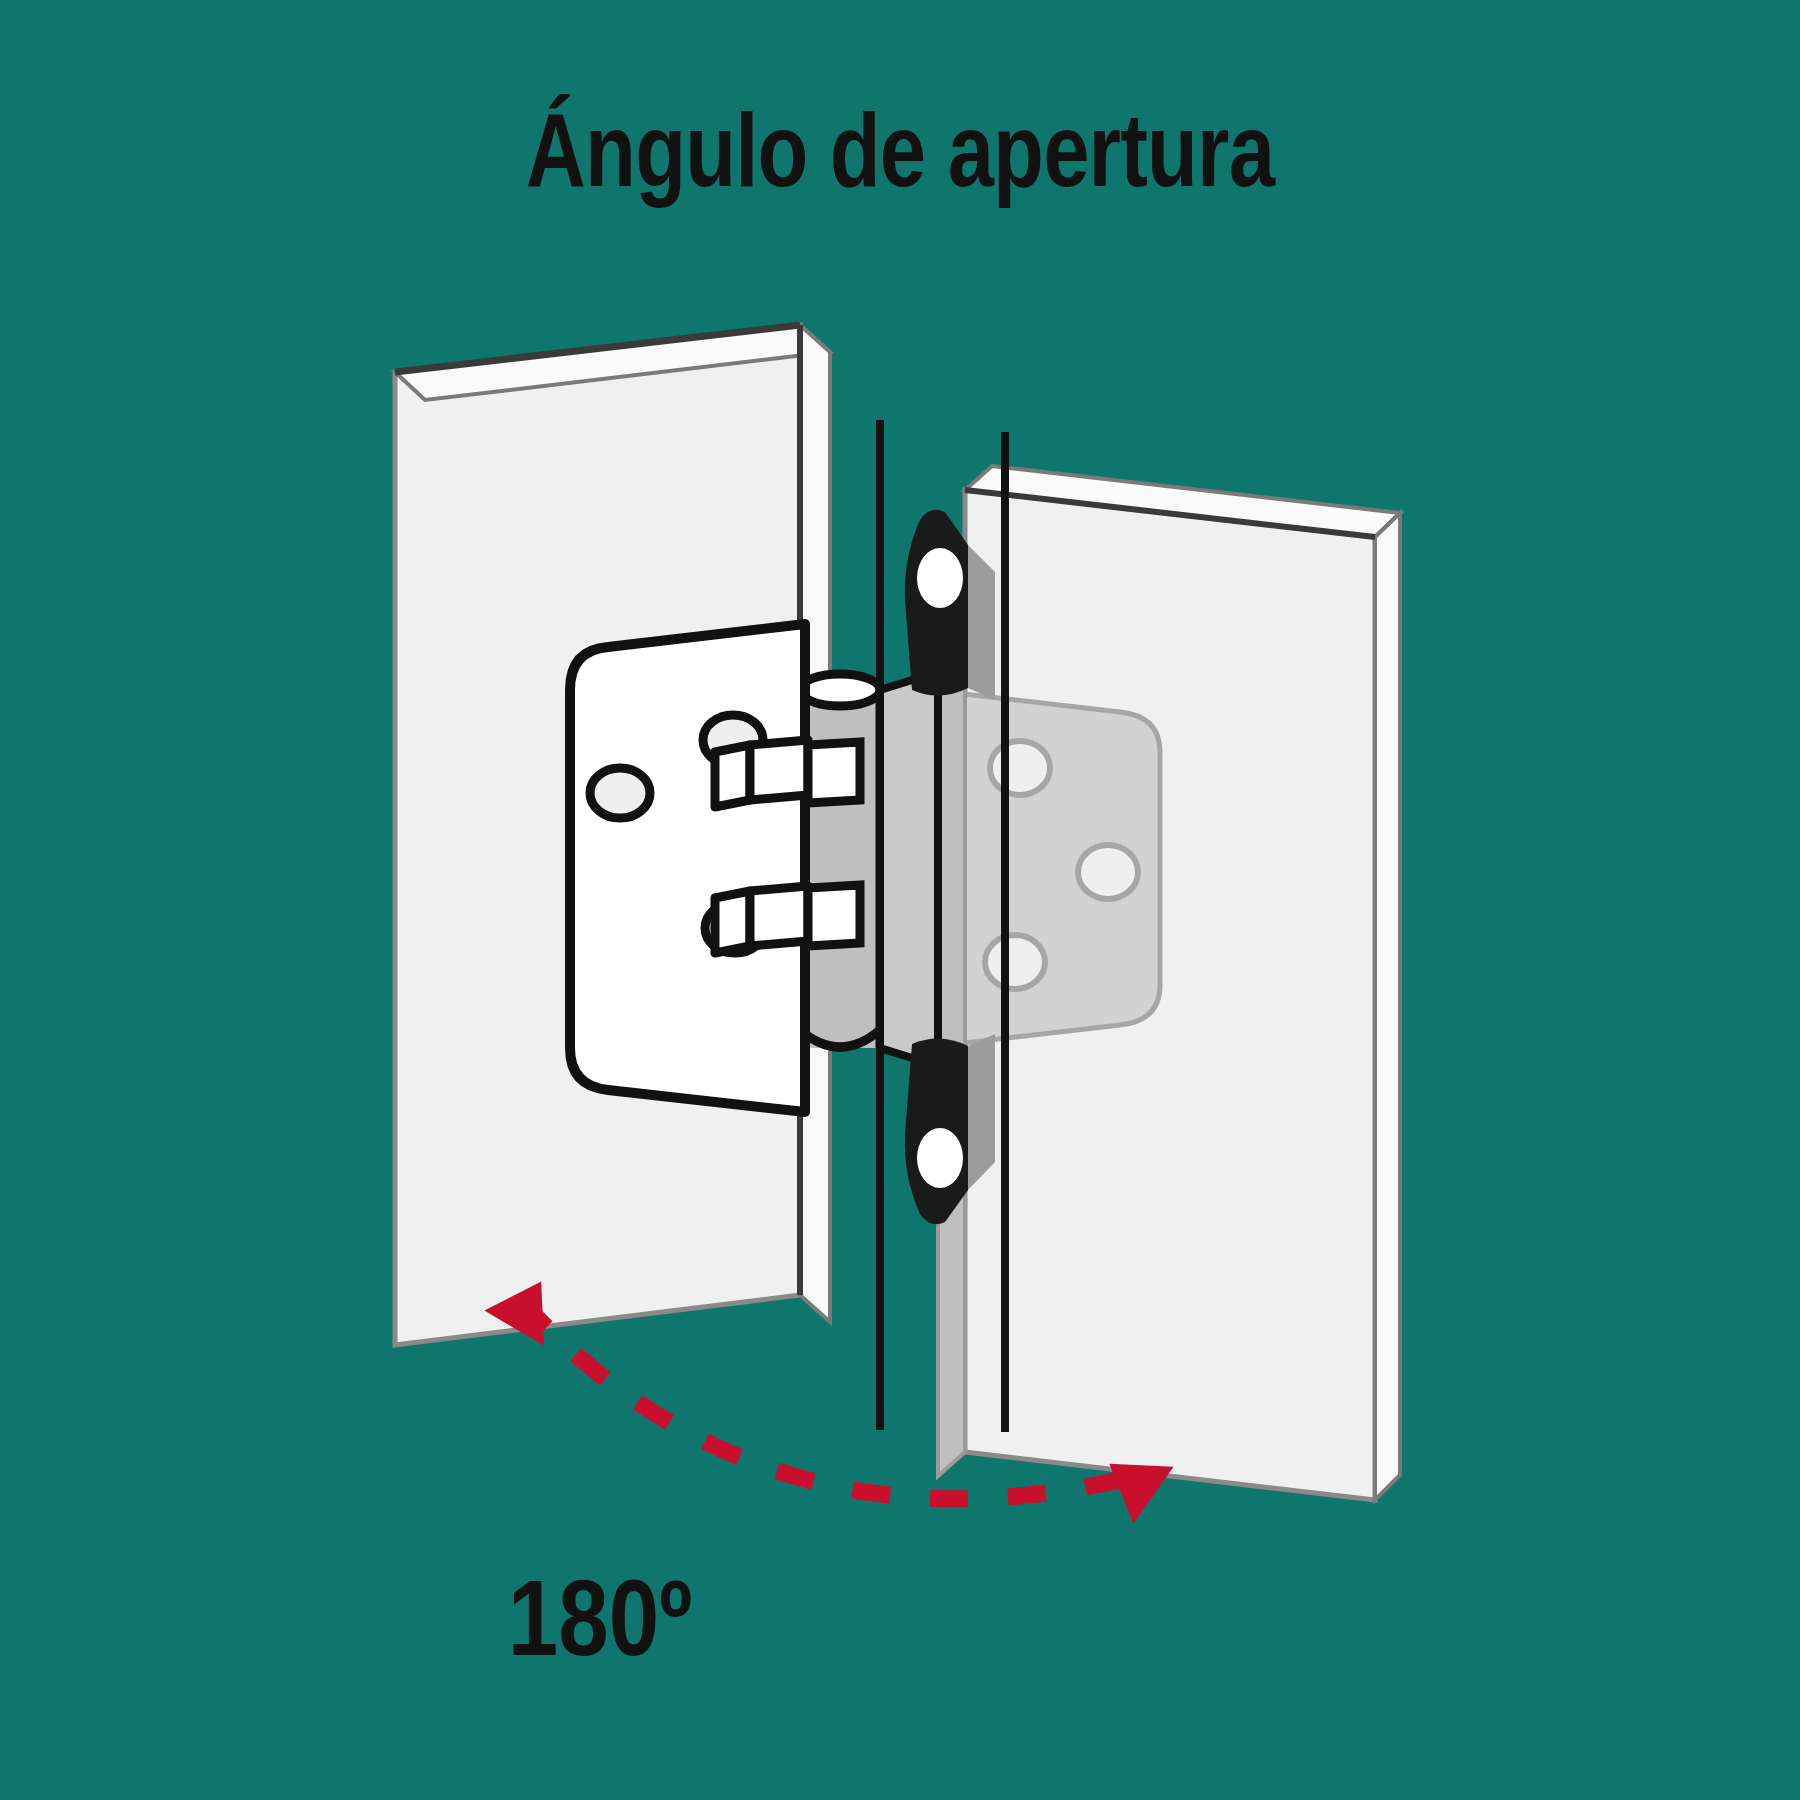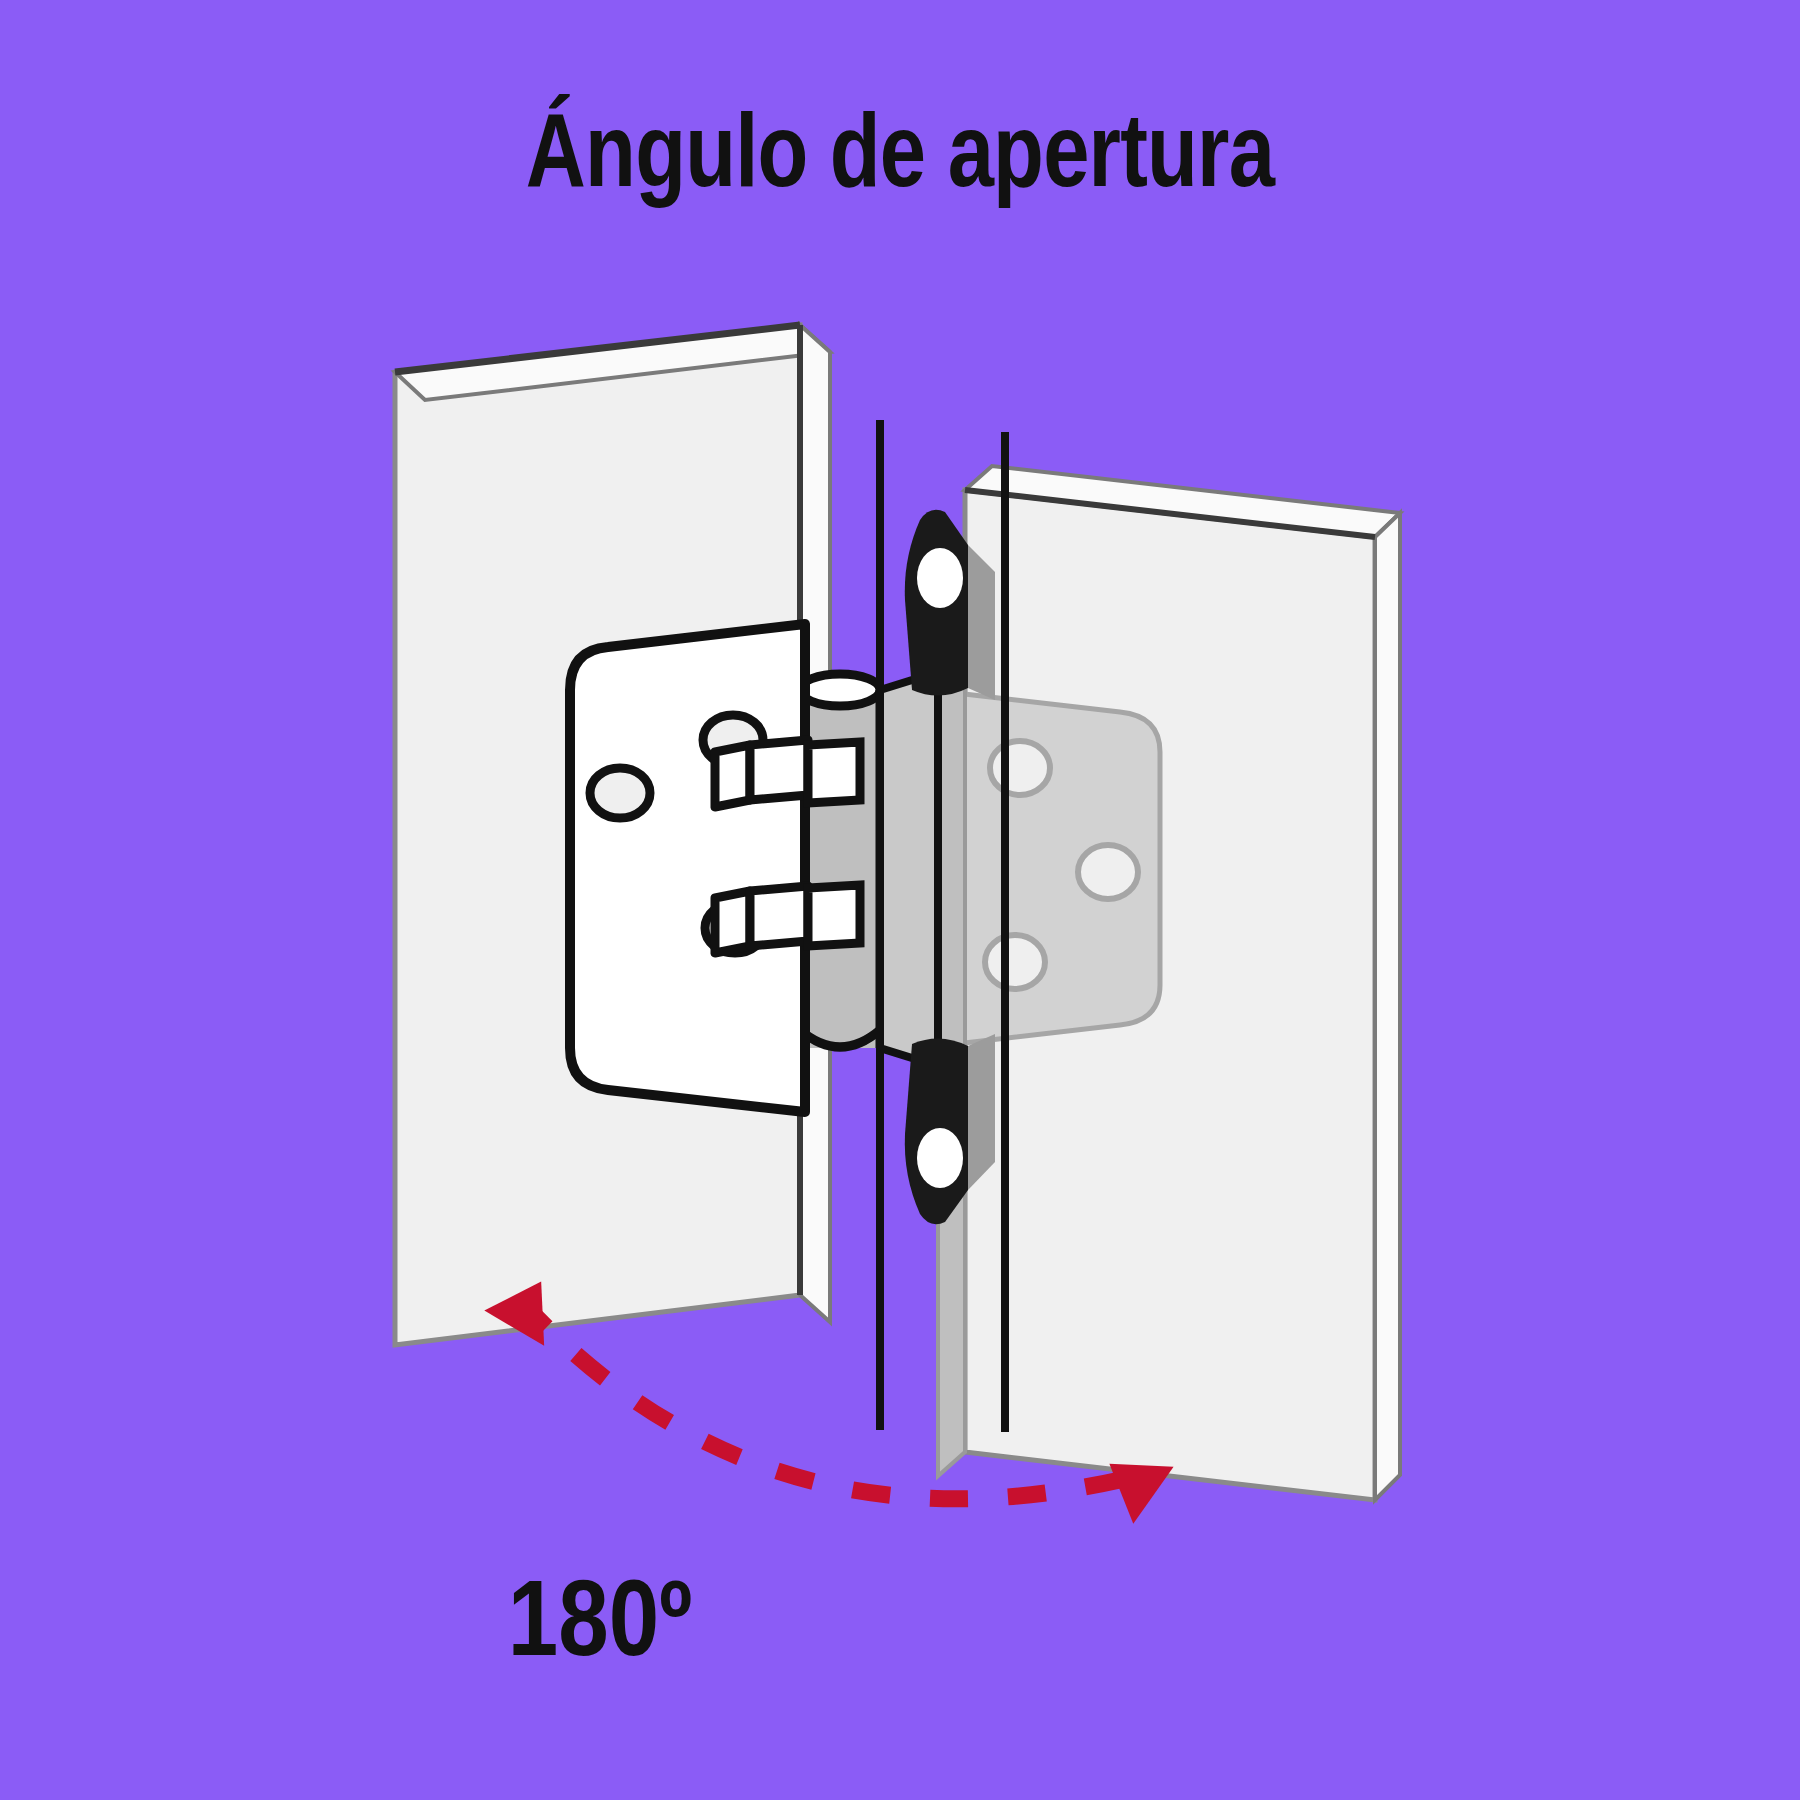--- a/index.html
+++ b/index.html
@@ -7,21 +7,21 @@
     padding: 0;
     background: #ffffff;
   }
   body {
     font-family: "Liberation Sans", sans-serif;
   }
   #page {
     position: relative;
     width: 1800px;
     height: 1800px;
-    background: #8b5cf6;
+    background: #0f766e;
     overflow: hidden;
   }
   #title {
     position: absolute;
     left: 0;
     top: 96px;
     width: 1800px;
     text-align: center;
     font-family: "Liberation Sans", sans-serif;
     font-weight: bold;

